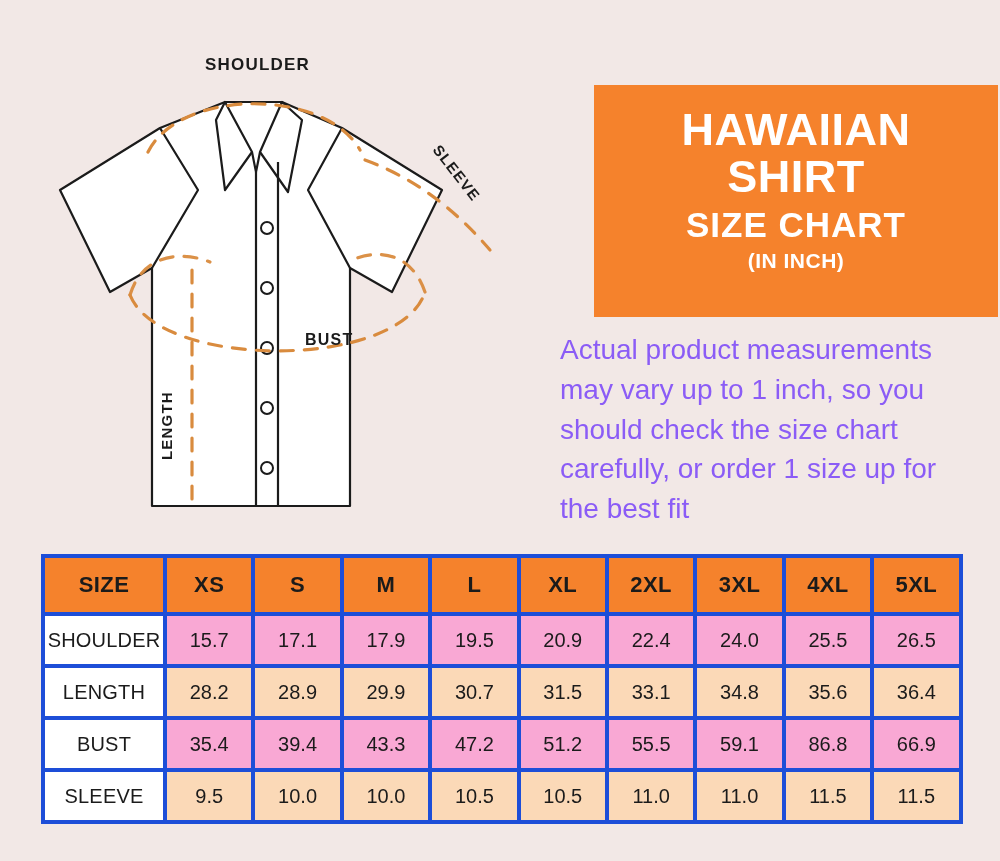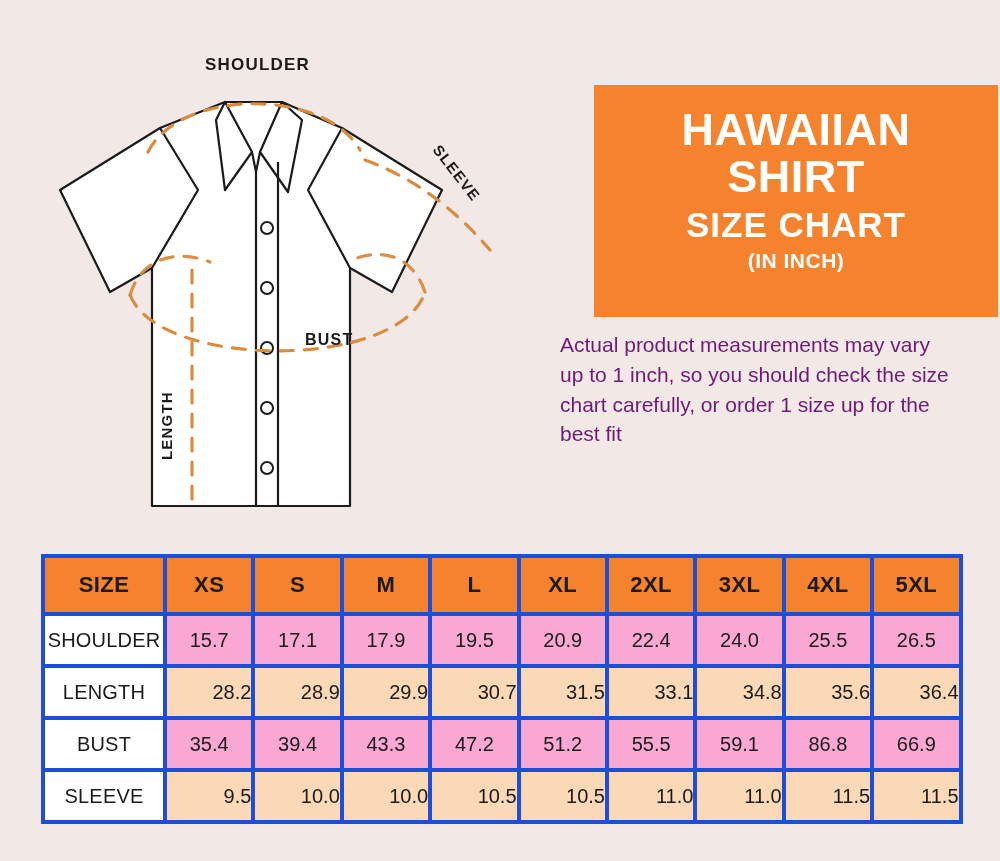--- a/index.html
+++ b/index.html
@@ -68,23 +68,23 @@
     letter-spacing: 0.5px;
     margin-top: 4px;
   }
 
   
   .note {
     position: absolute;
     left: 560px;
     top: 330px;
     width: 390px;
-    font-size: 21px;
+    font-size: 28px;
     line-height: 1.42;
-    color: #701a75;
+    color: #8b5cf6;
   }
 
   
   .table-wrap {
     position: absolute;
     left: 41px;
     top: 554px;
     width: 918px;
   }
   table.size-chart {
@@ -112,21 +112,20 @@
     font-size: 22px;
   }
   table.size-chart tbody th {
     background: #ffffff;
     font-weight: normal;
     font-size: 20px;
     letter-spacing: 0.2px;
   }
   table.size-chart tbody td.alt {
     background: #fbd9b7;
-    text-align: right;
   }
   table.size-chart tbody td.plain {
     background: #f9a8d4;
   }
   col.c0 { width: 122px; }
   col.cx { width: 88.4px; }
 </style>
 </head>
 <body>
 

